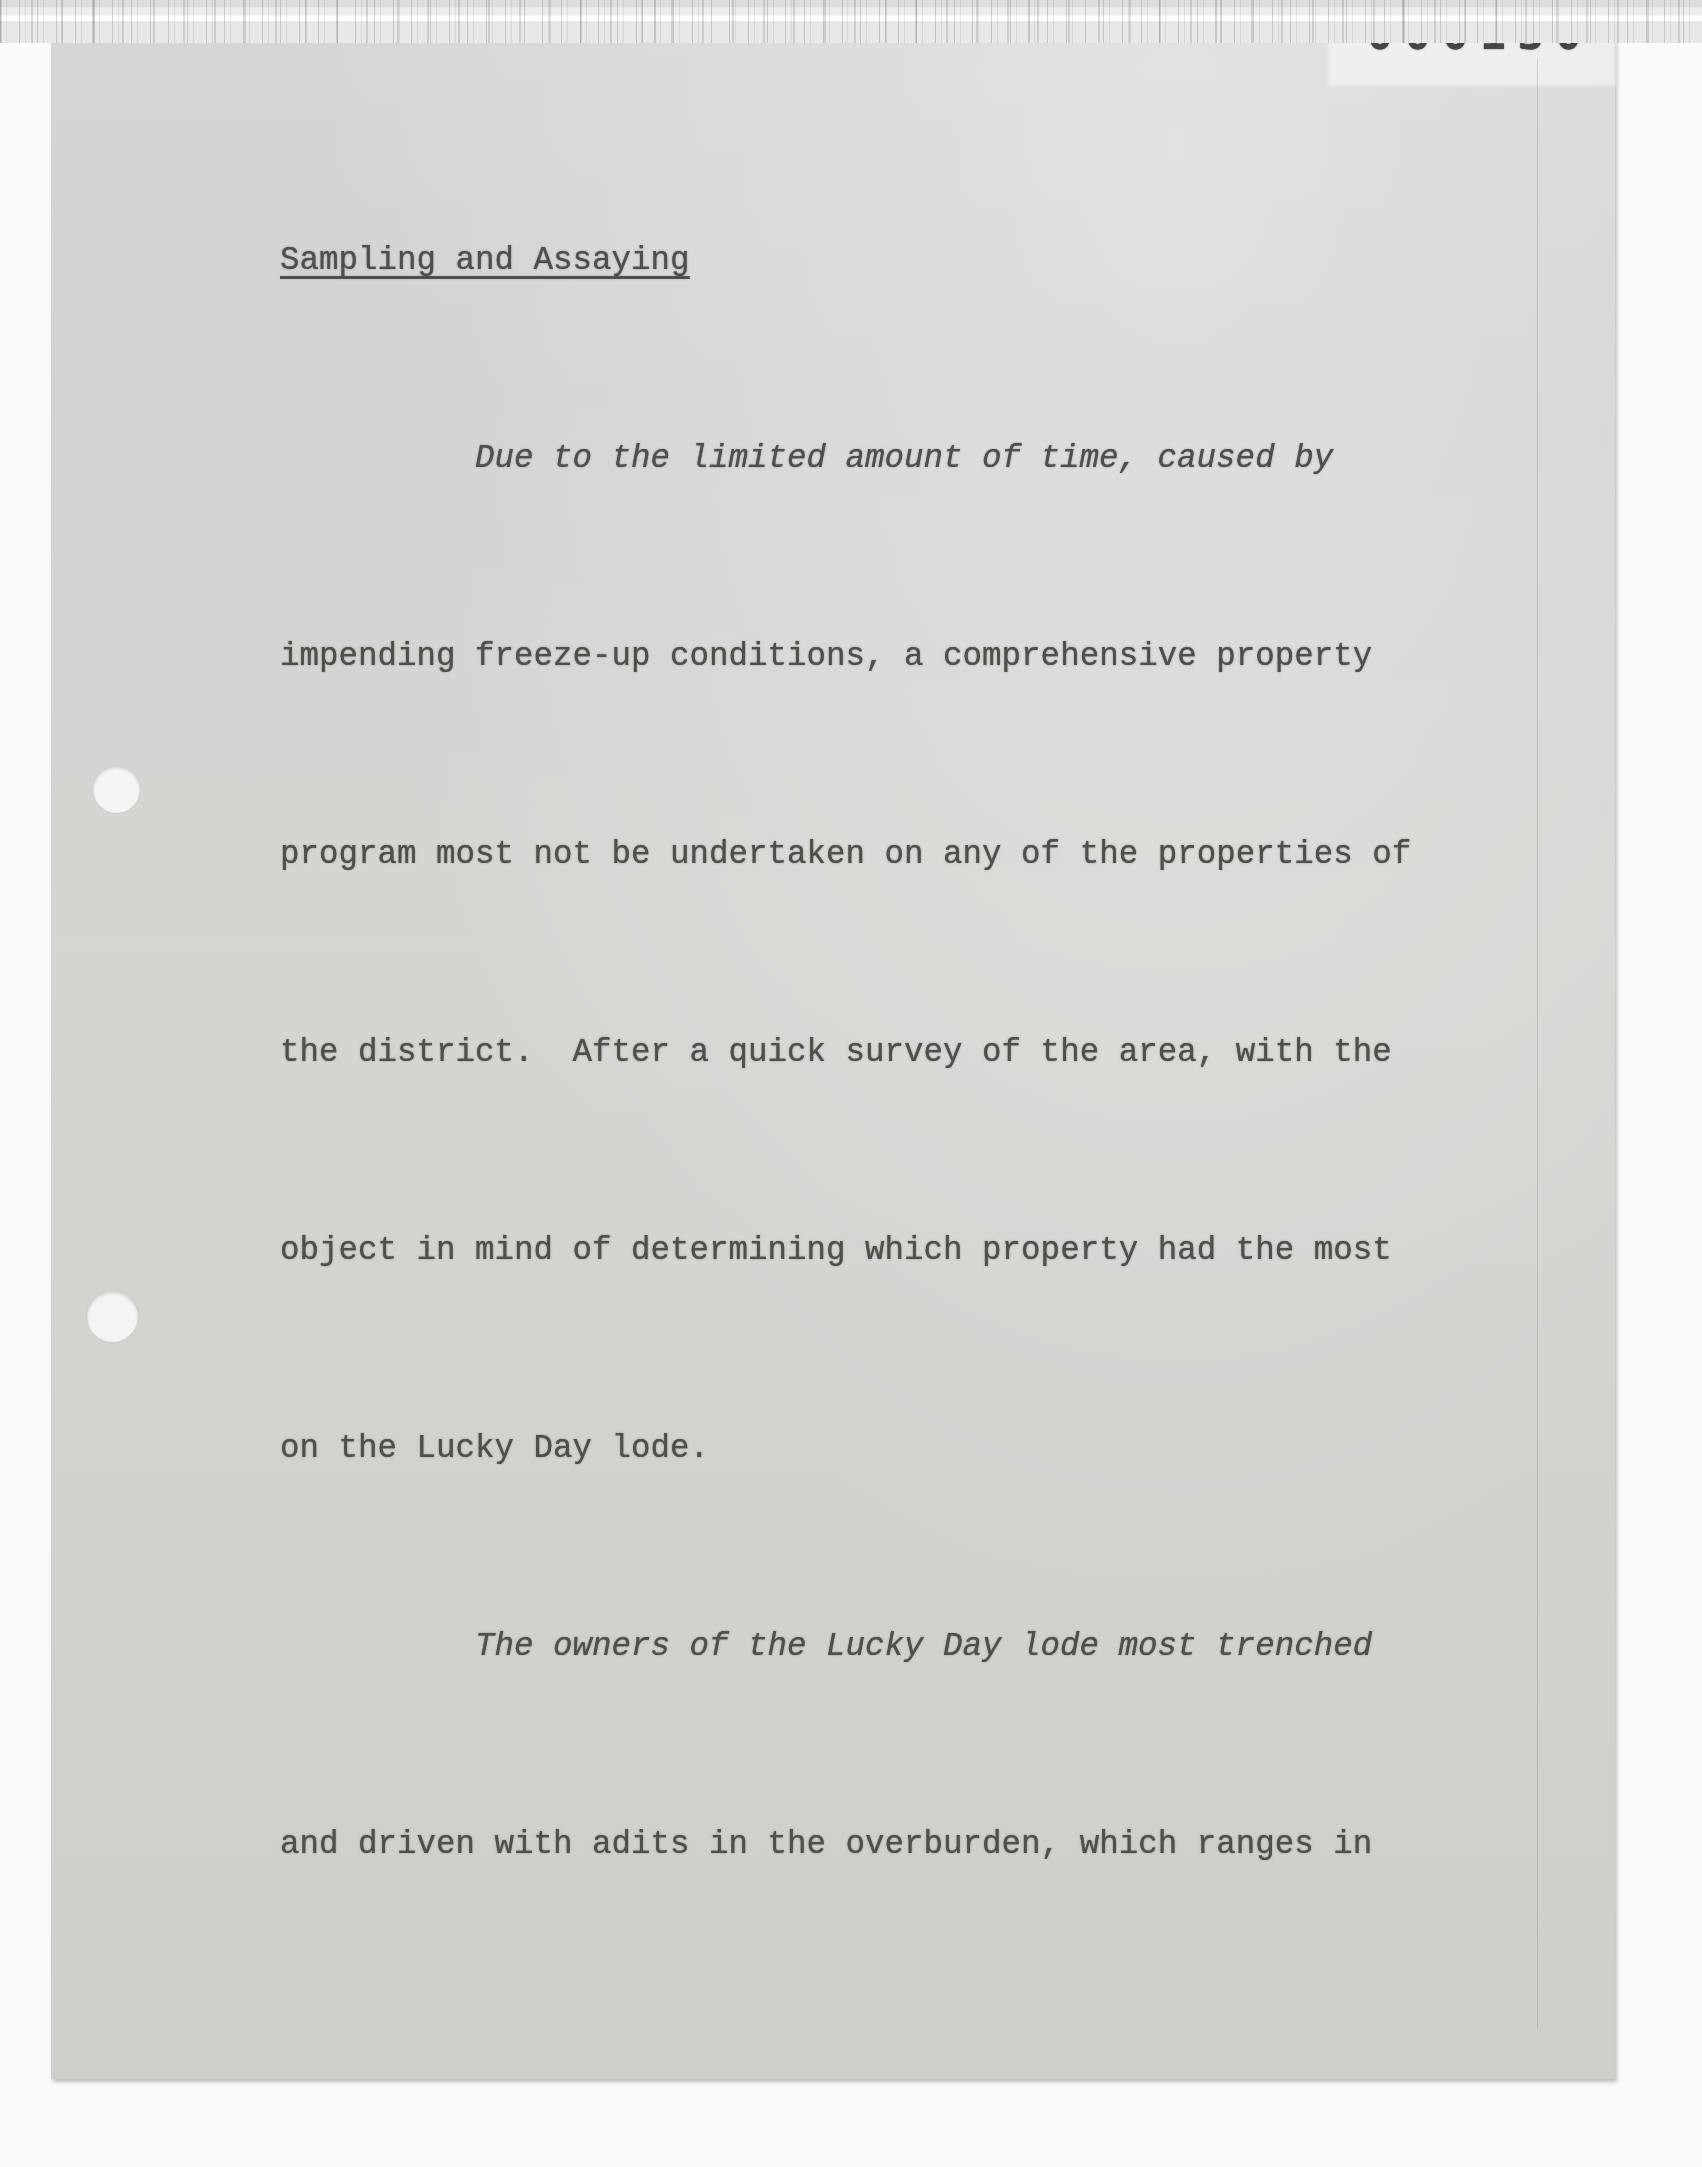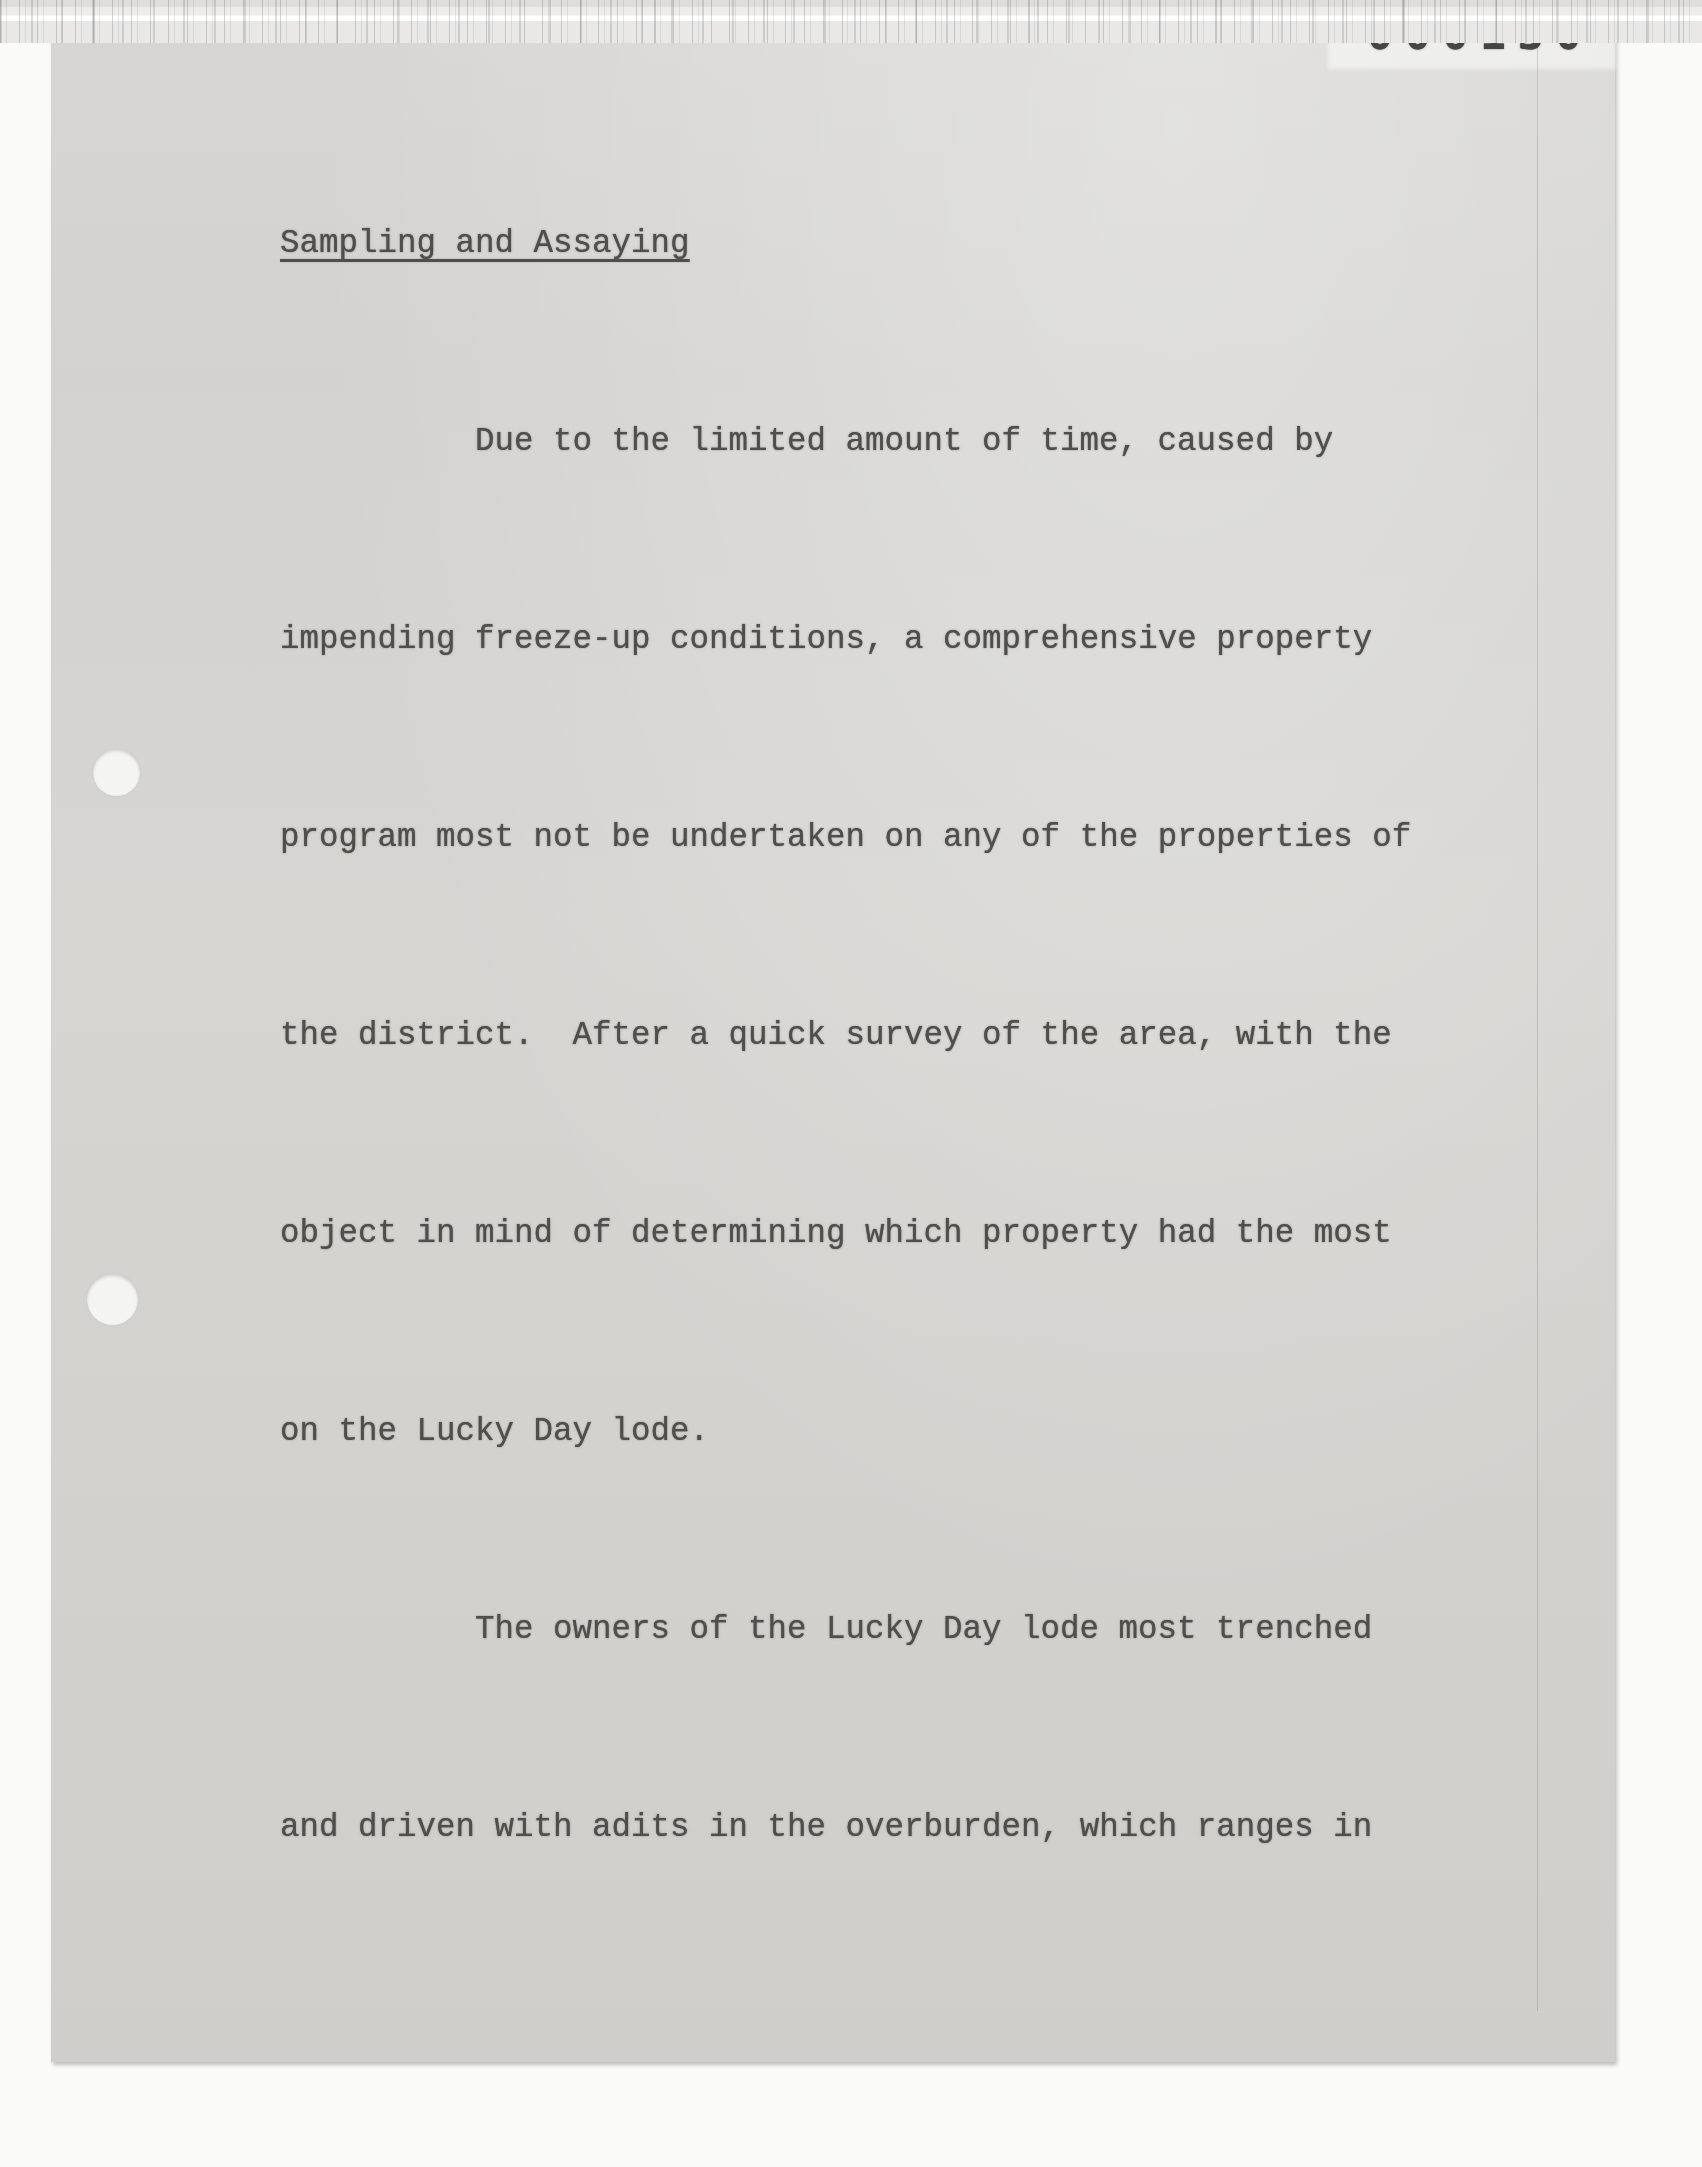--- a/index.html
+++ b/index.html
@@ -25,21 +25,21 @@
     top: 2098; height: 43px;
     background:
       repeating-linear-gradient(90deg, rgba(110,110,110,0.30) 0 1px, transparent 1px 5.9px, rgba(130,130,130,0.18) 5.9px 6.9px, transparent 6.9px 18.7px),
       repeating-linear-gradient(90deg, rgba(90,90,90,0.20) 0 2px, transparent 2px 30.5px),
       linear-gradient(180deg, #c6c5c3 0 6.9px, #ecebea 6.9px 14.8px, #ffffff 14.8px 20.7px, #e9e8e7 20.7px 43px);
   }
   .streaks.bottom2 { top: 2184; height: 15.8px; opacity: 0.6; }
 
   
   .page {
-    position: absolute; left: 51px; top: 1px;
+    position: absolute; left: 51px; top: 18px;
     width: 1564px; height: 2060px;
     background:
       radial-gradient(ellipse at 72% 6%, rgba(255,255,255,0.30), transparent 55%),
       linear-gradient(180deg, #d7d6d4 0%, #d3d2d0 18%, #d6d5d2 45%, #d2d1ce 75%, #cfcecb 100%);
     border-top: 1px solid #bcbbb9;
     box-shadow: 2px 3px 3.9px rgba(100,100,98,0.40);
   }
 
   
   .stamp-band {
@@ -68,21 +68,21 @@
     font: 32.5px/66px "Liberation Mono", monospace;
     color: #504e4b;
     white-space: pre;
     text-shadow: 0 0 1px rgba(79,77,74,0.85), 0 0 3px rgba(79,77,74,0.22);
   }
   .heading {
     text-decoration: underline;
     text-underline-offset: 6.9px;
     text-decoration-thickness: 2.5px;
   }
-  .line.indent { text-indent: 195px; }
+  .line.indent { text-indent: 195px; font-style: italic; }
 
   
   .stamp {
     position: absolute; left: 1367px; top: 7.9px;
     font-family: "DejaVu Sans Mono", monospace;
     font-weight: 700; font-size: 43px; line-height: 53px;
     letter-spacing: 11.8px; color: #454545;
     text-shadow: 0 0 1px rgba(60,60,60,0.9), 0 0 3px rgba(60,60,60,0.25);
   }
 </style>

